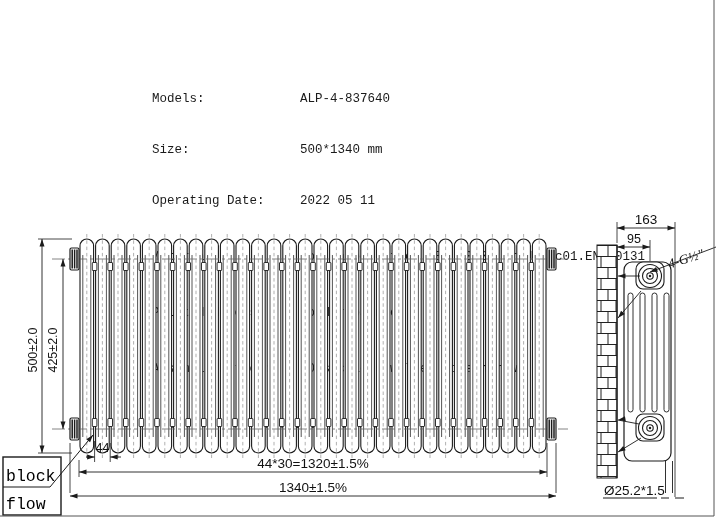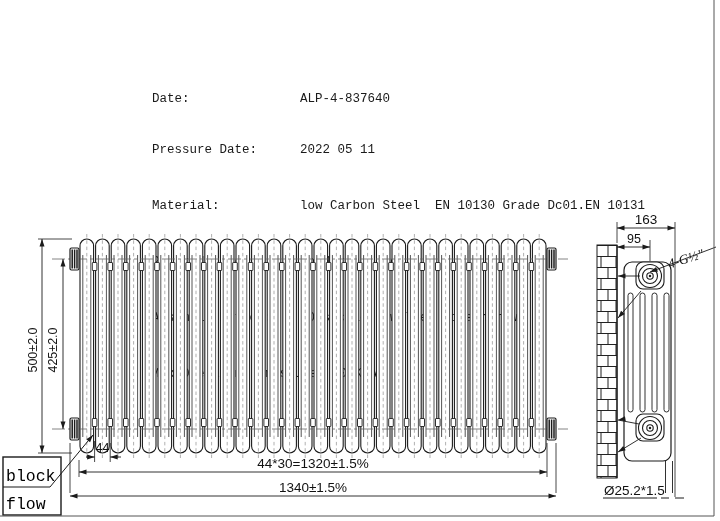--- a/index.html
+++ b/index.html
@@ -16,25 +16,29 @@
   .dim{font-family:"Liberation Sans",sans-serif;font-size:12.5px}
   .dimlg{font-family:"Liberation Sans",sans-serif;font-size:13.5px}
   .callout{font-family:"Liberation Mono",monospace;font-size:16.5px;fill:#000}
   .thread{font-family:"Liberation Serif",serif;font-style:italic;font-size:13.5px}
 </style>
 </head>
 <body>
 
 <div class="spec">
   <div class="row">
-    <span class="lbl">Date:</span>
+    <span class="lbl">Models:</span>
     <span class="val">ALP-4-837640</span>
   </div>
   <div class="row">
-    <span class="lbl">Pressure Date:</span>
+    <span class="lbl">Size:</span>
+    <span class="val">500*1340 mm</span>
+  </div>
+  <div class="row">
+    <span class="lbl">Operating Date:</span>
     <span class="val">2022 05 11</span>
   </div>
   <div class="row g">
     <span class="lbl">Material:</span>
     <span class="val">low Carbon Steel  EN 10130 Grade Dc01.EN 10131</span>
   </div>
   <div class="row g">
     <span class="lbl">Painted Models:</span>
     <span class="val">Powder painted</span>
   </div>

